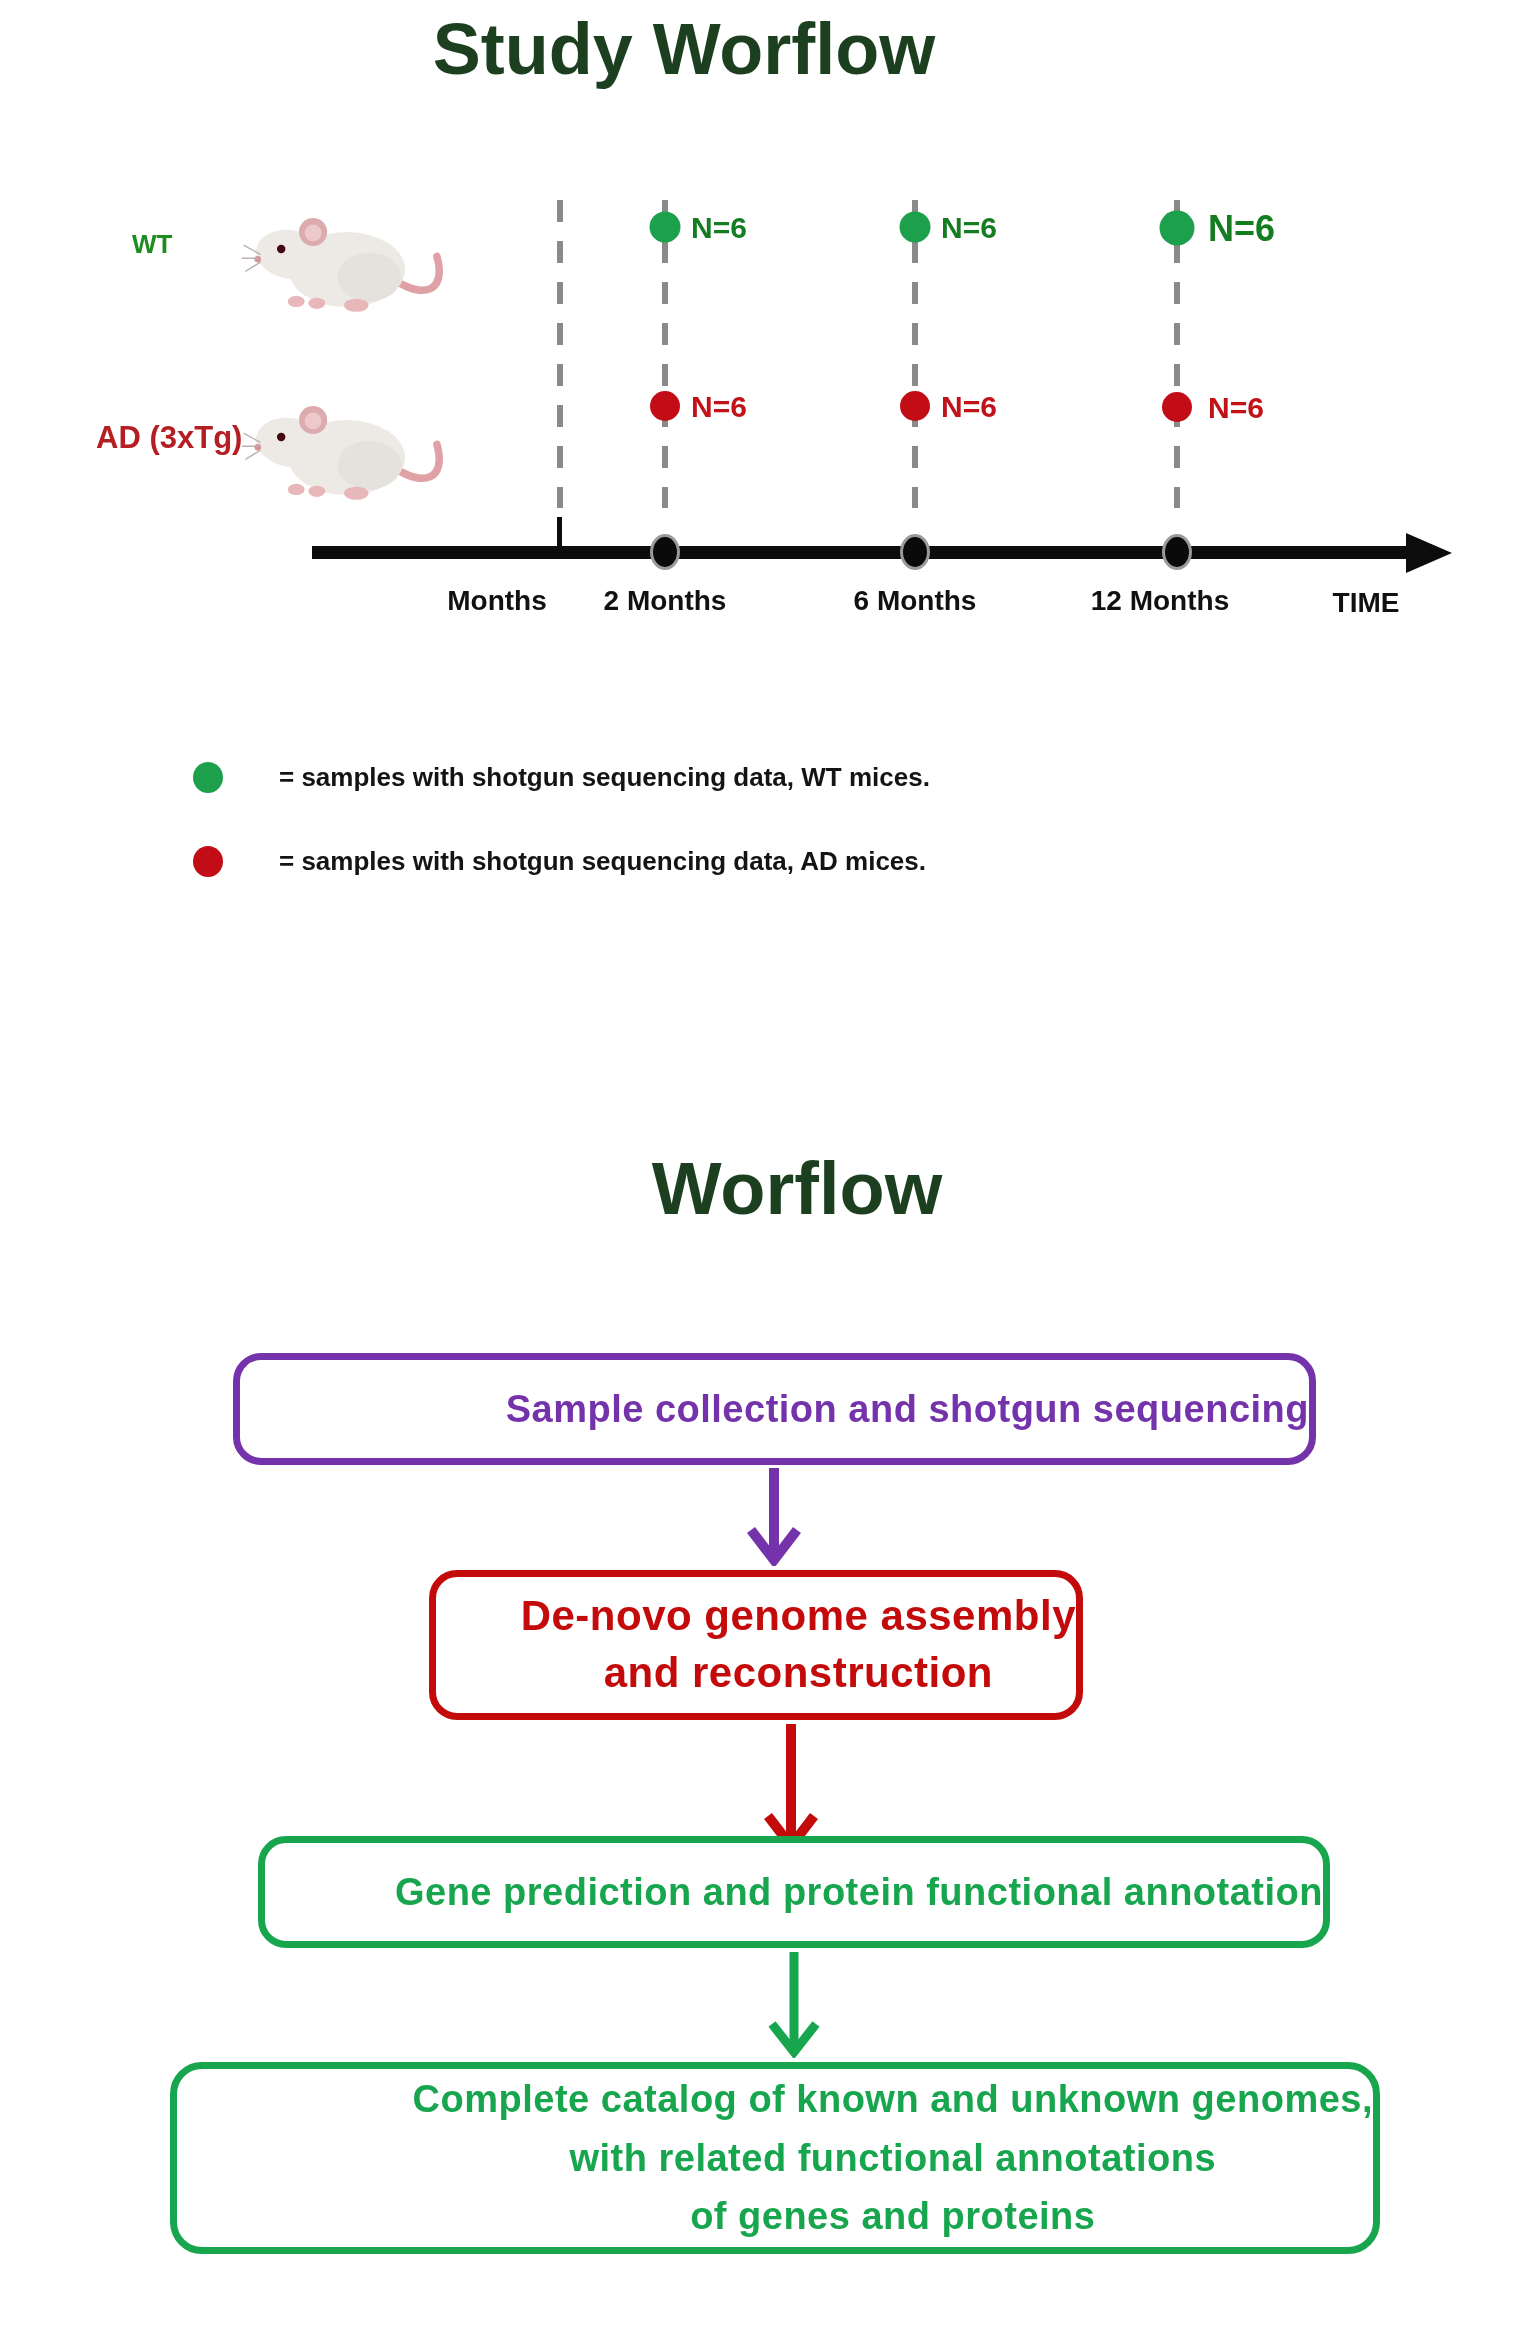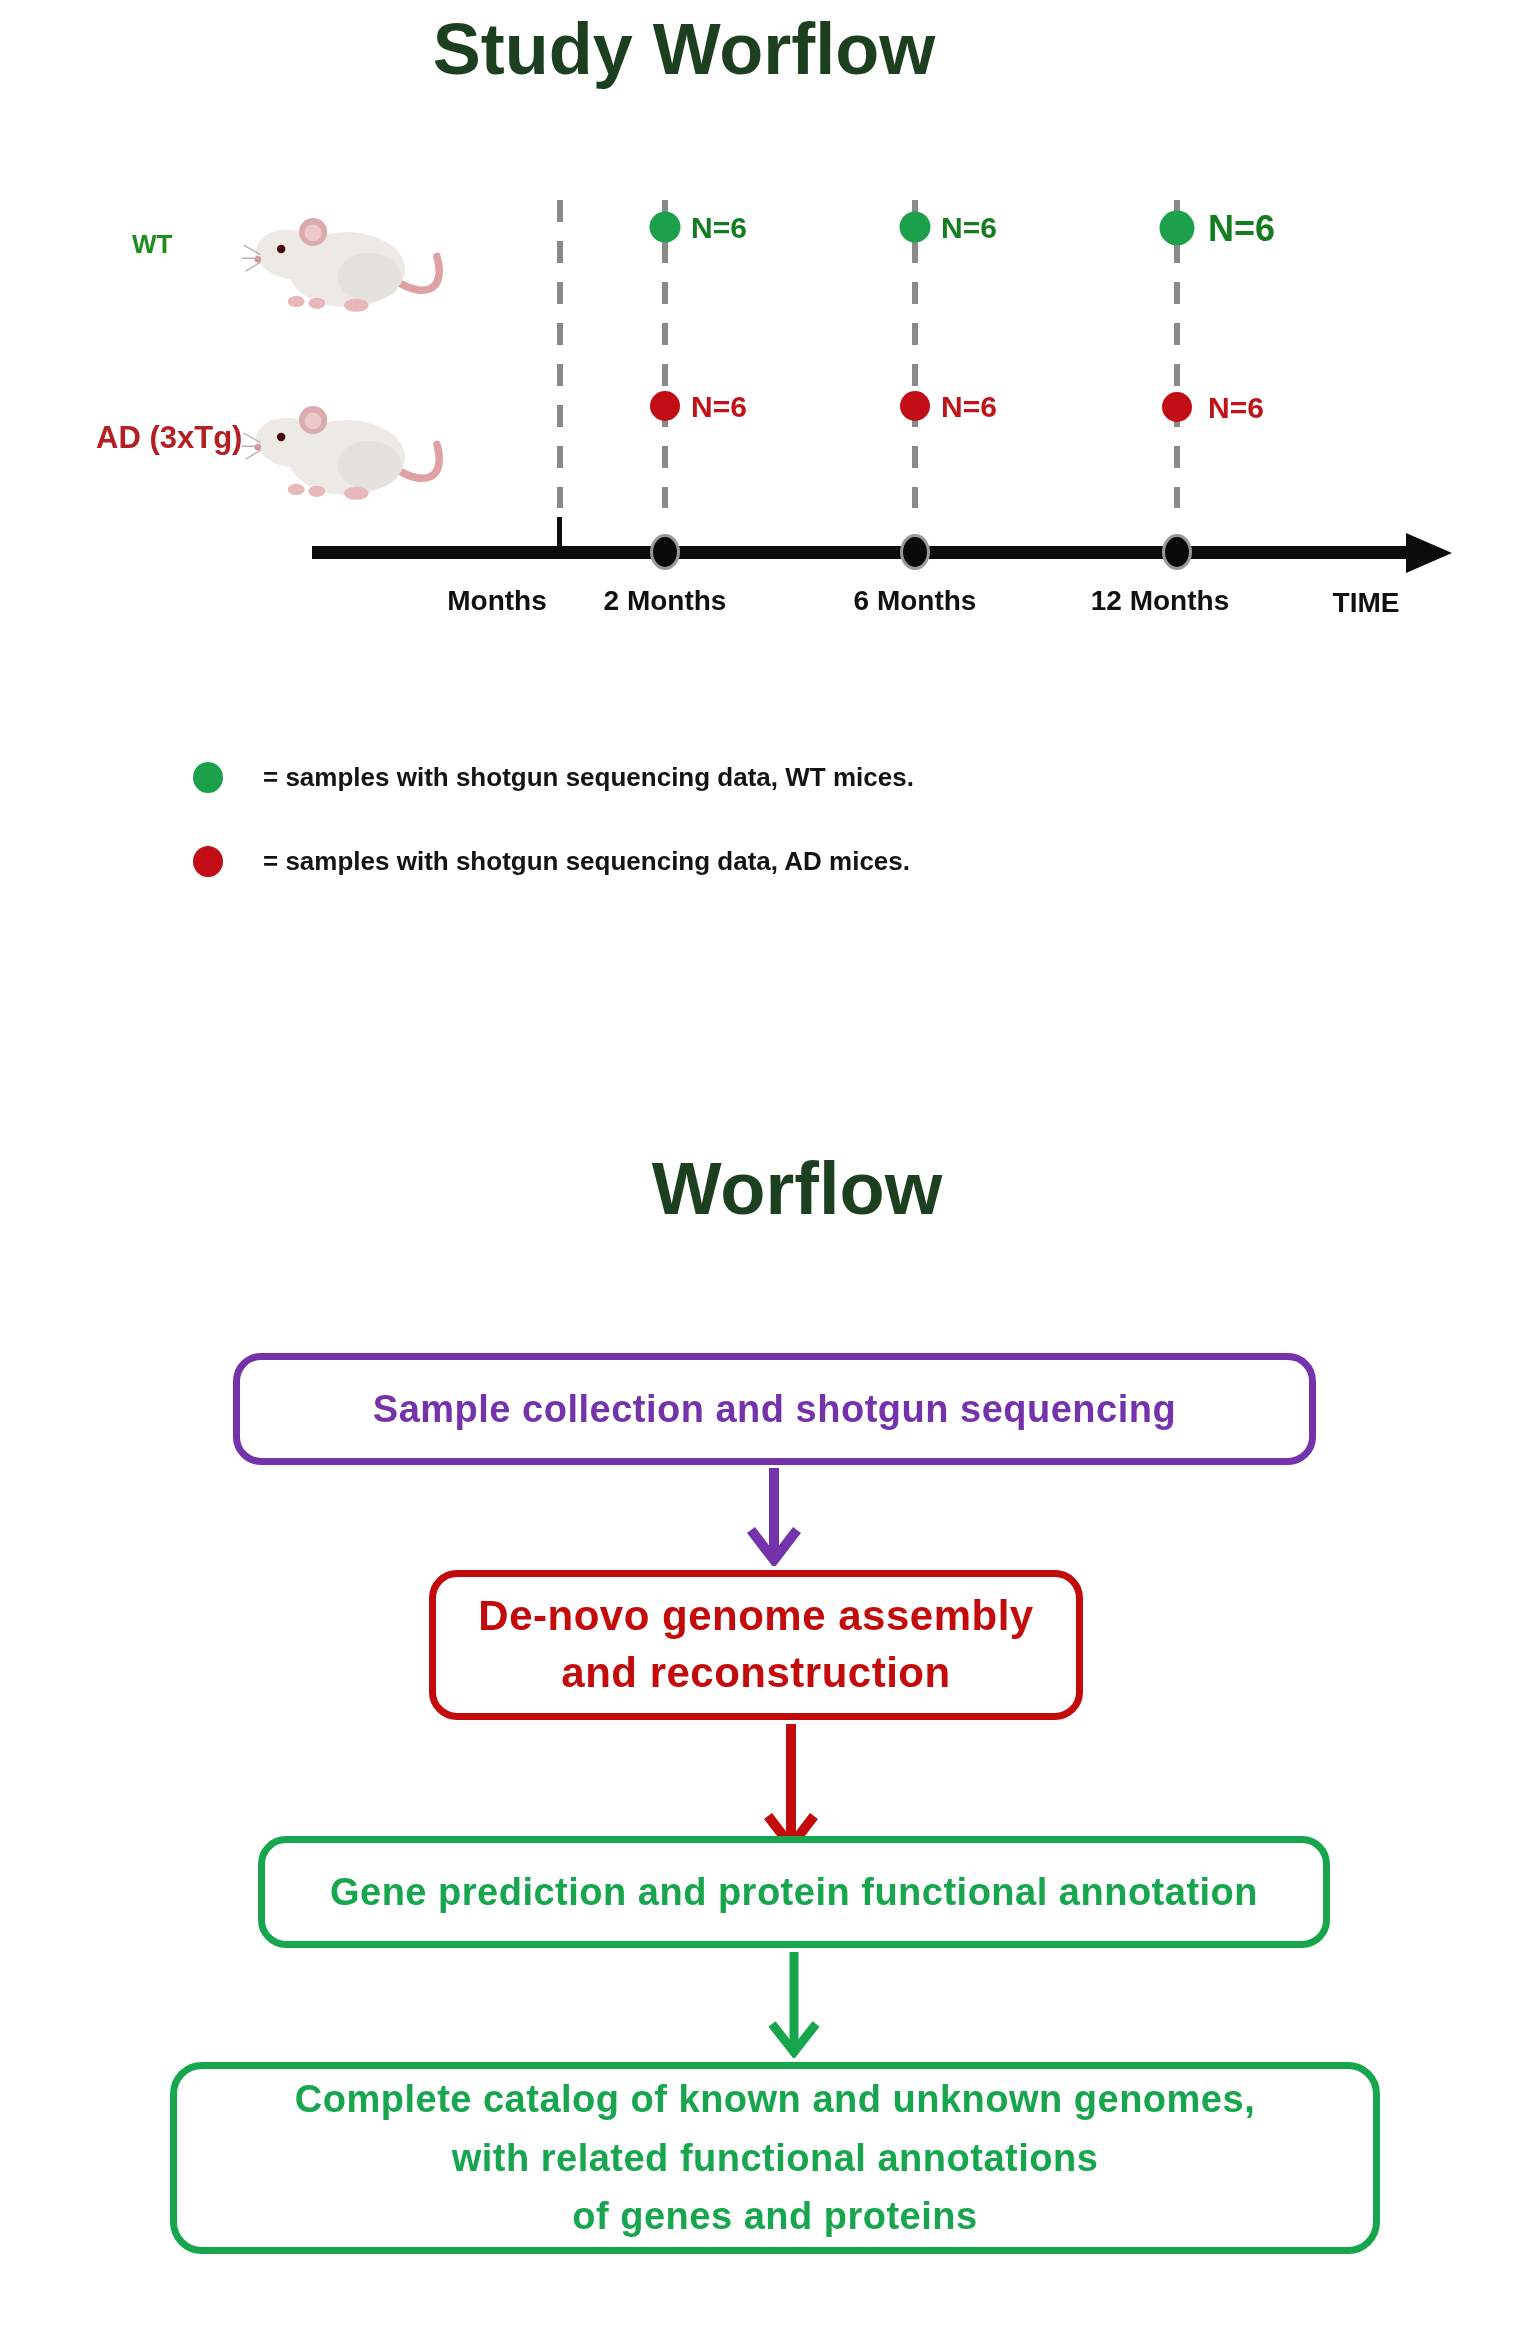--- a/index.html
+++ b/index.html
@@ -42,31 +42,31 @@
   .axis-dot {
     position:absolute; width:30px; height:36px; border-radius:50%;
     background:#0a0a0a; border:3px solid #9a9a9a; transform:translate(-50%,-50%);
   }
   .axis-label {
     position:absolute; top:585px; transform:translateX(-50%);
     font-size:28px; font-weight:bold; color:#111; white-space:nowrap;
   }
   .time-label { position:absolute; top:587px; transform:translateX(-50%); font-size:28px; font-weight:bold; color:#111; }
 
-  .legend-row { position:absolute; left:193px; display:flex; align-items:center; gap:40px; }
+  .legend-row { position:absolute; left:193px; display:flex; align-items:center; gap:56px; }
   .legend-dot { width:30px; height:31px; border-radius:50%; flex:0 0 auto; }
   .legend-text { font-size:26px; font-weight:bold; color:#141414; white-space:nowrap; }
 
   
   .wf-title {
     position:absolute; left:797px; top:1146px; transform:translateX(-50%);
     font-size:74px; font-weight:800; color:#1b3f1f; white-space:nowrap;
   }
   .flow-box {
-    position:absolute; display:flex; align-items:center; justify-content:center;
+    position:absolute; display:flex; align-items:center; justify-content:flex-end;
     background:#ffffff; border-style:solid; text-align:center;
   }
   .flow-box .flow-text { font-weight:bold; letter-spacing:0.5px; white-space:pre-line; }
   .box1 { left:233px; top:1353px; width:1083px; height:112px; border:7px solid #7533ab; border-radius:28px; }
   .box1 .flow-text { color:#7533ab; font-size:38px; }
   .box2 { left:429px; top:1570px; width:654px; height:150px; border:7px solid #c40b0b; border-radius:28px; }
   .box2 .flow-text { color:#c40b0b; font-size:42px; line-height:1.35; }
   .box3 { left:258px; top:1836px; width:1072px; height:112px; border:7px solid #17a64e; border-radius:28px; }
   .box3 .flow-text { color:#17a64e; font-size:38px; }
   .box4 { left:170px; top:2062px; width:1210px; height:192px; border:7px solid #17a64e; border-radius:32px; }

